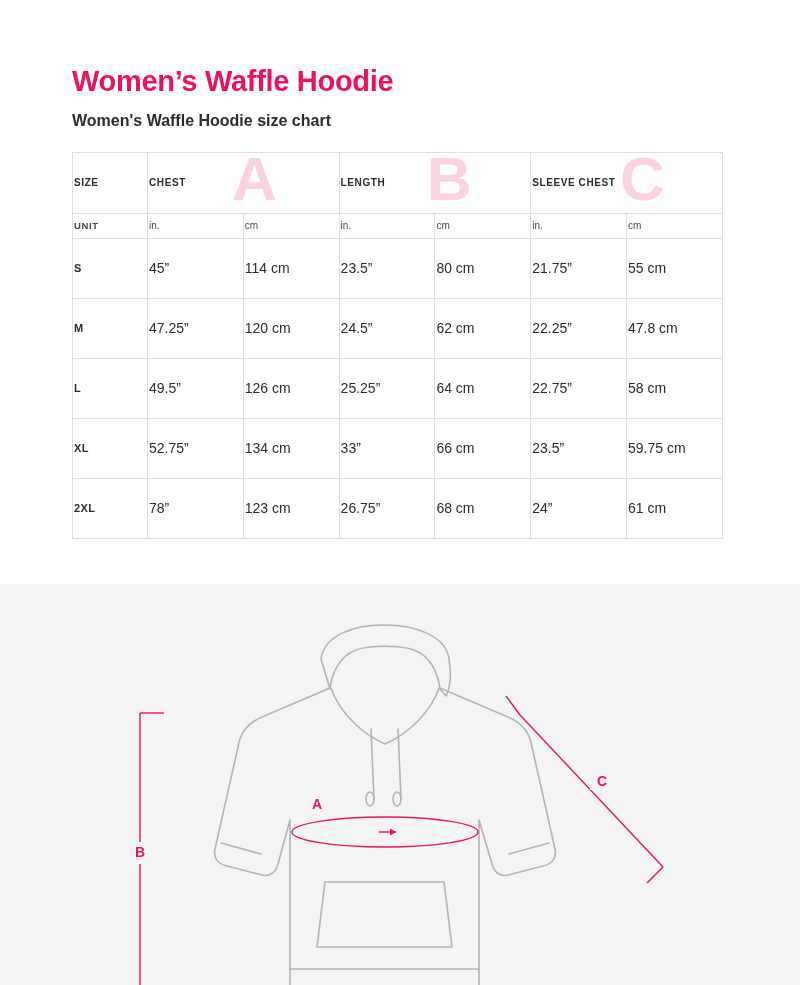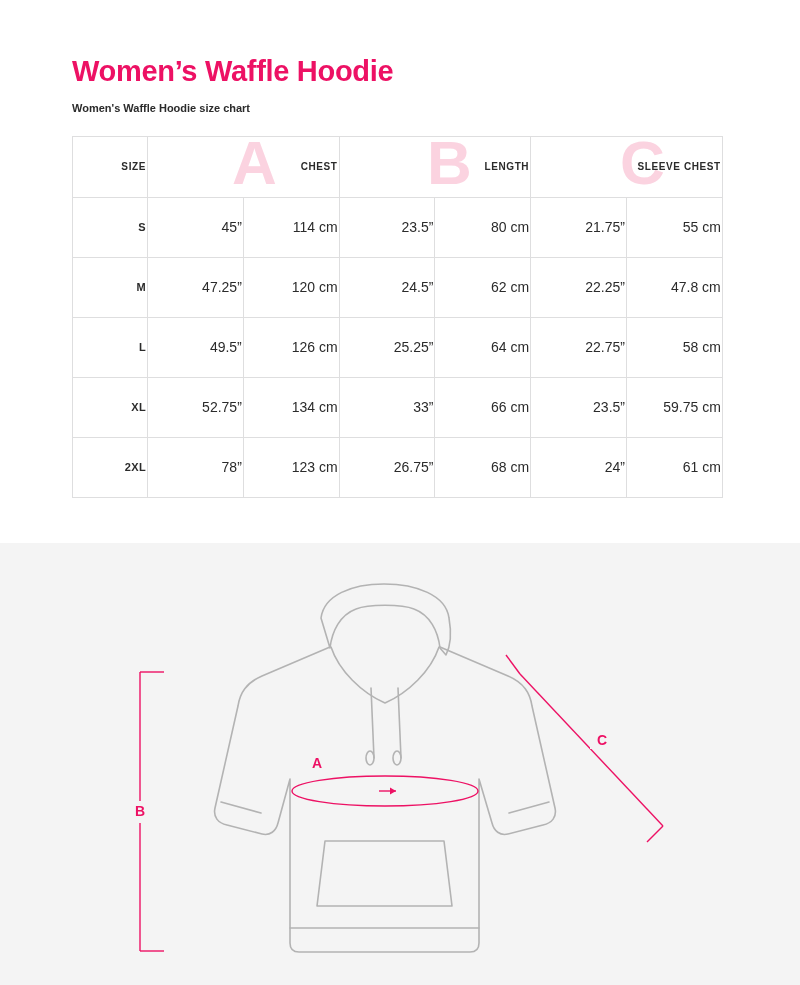--- a/index.html
+++ b/index.html
@@ -24,44 +24,44 @@
   }
   .top-section {
     padding: 56px 72px 0 72px;
     box-sizing: border-box;
   }
   .title {
     font-size: 29px;
     font-weight: bold;
     color: #ed1164;
     letter-spacing: -0.3px;
-    margin: 0 0 14px 0;
+    margin: 10px 0 14px 0;
     line-height: 1.1;
   }
   .subtitle {
-    font-size: 11px;
+    font-size: 16px;
     font-weight: bold;
     color: #2b2b2b;
     margin: 0 0 22px 0;
   }
 
   
   .table-wrap {
     position: relative;
   }
   table.size-chart {
     border-collapse: collapse;
     width: 649px;
     table-layout: fixed;
     position: relative;
     z-index: 2;
   }
   table.size-chart td, table.size-chart th {
     border: 1px solid #dededf;
-    text-align: right;
+    text-align: left;
     vertical-align: middle;
     font-size: 11px;
     color: #2b2b2b;
     background: transparent;
   }
   .col-size { width: 75px; }
   .col-val  { width: 95.8px; }
 
   tr.head-row th {
     height: 58px;
@@ -156,20 +156,29 @@
             <col class="col-val">
             <col class="col-val">
             <col class="col-val">
         </colgroup>
         <thead>
           <tr class="head-row">
             <th>SIZE</th>
             <th colspan="2">CHEST</th>
             <th colspan="2">LENGTH</th>
             <th colspan="2">SLEEVE CHEST</th>
+          </tr>
+          <tr class="unit-row">
+            <td class="unit-label">UNIT</td>
+            <td>in.</td>
+            <td>cm</td>
+            <td>in.</td>
+            <td>cm</td>
+            <td>in.</td>
+            <td>cm</td>
           </tr>
         </thead>
         <tbody>
           <tr class="data-row">
             <td class="size-cell">S</td>
             <td>45”</td>
             <td>114 cm</td>
             <td>23.5”</td>
             <td>80 cm</td>
             <td>21.75”</td>

